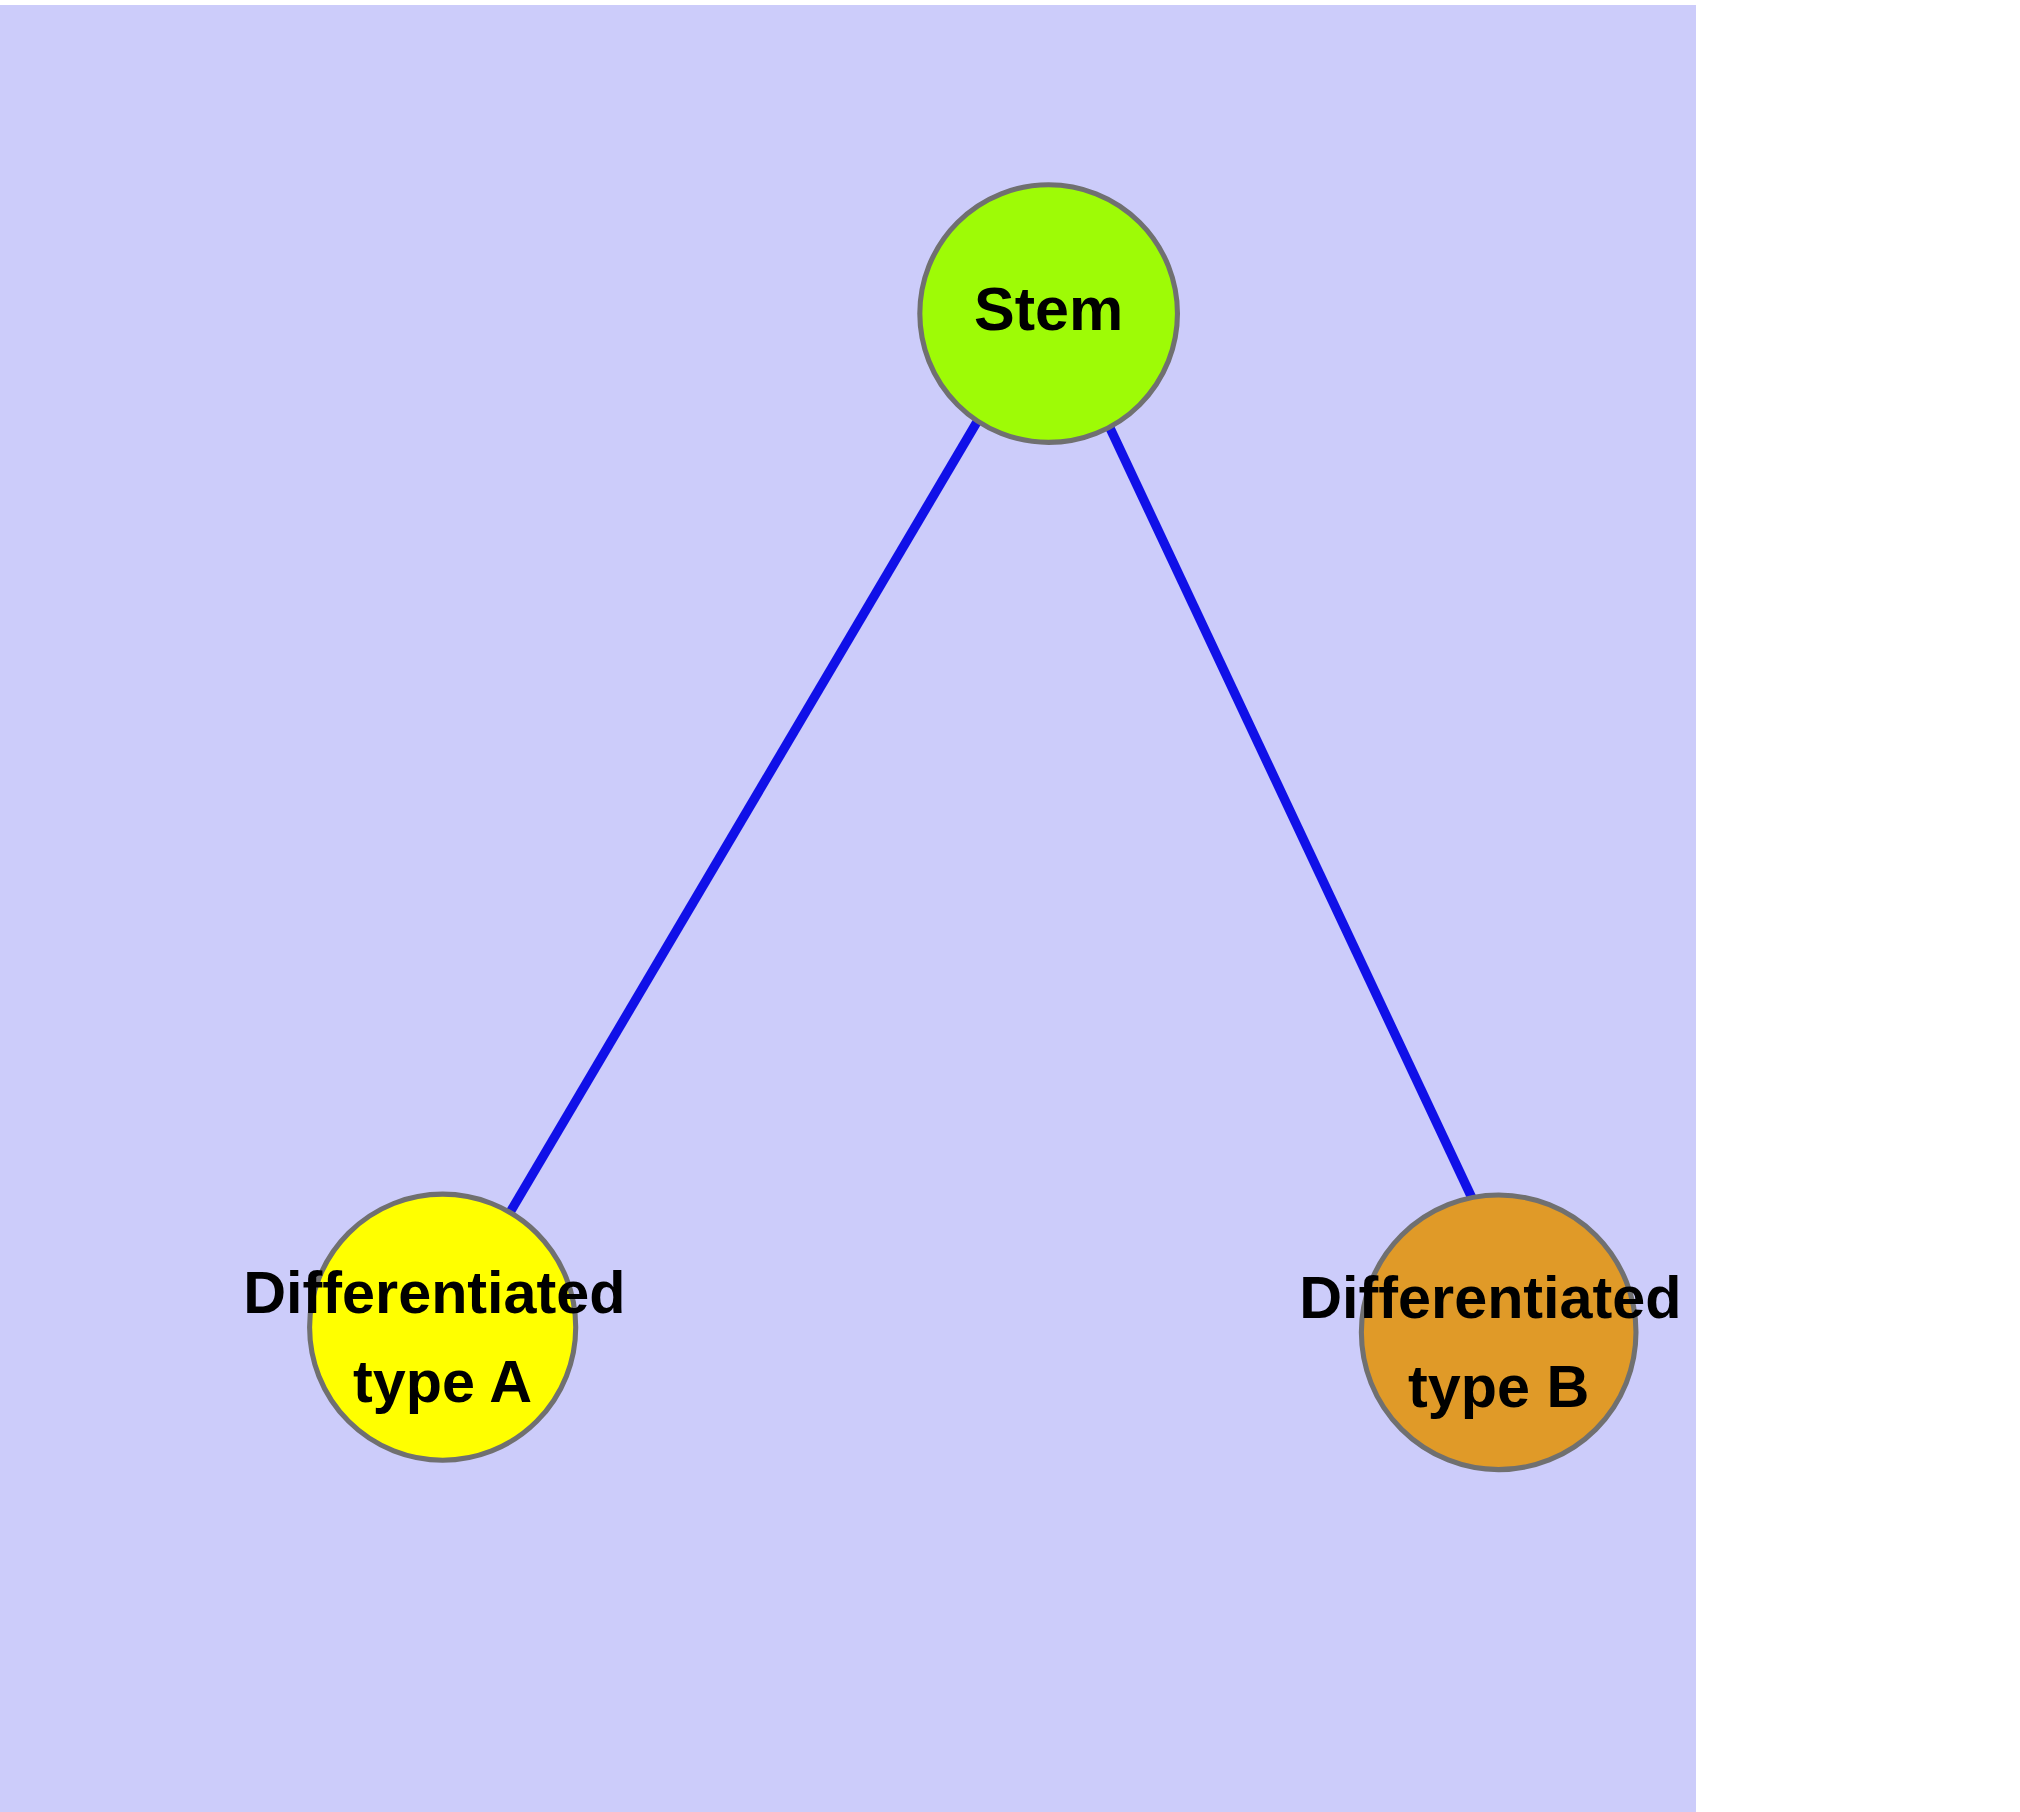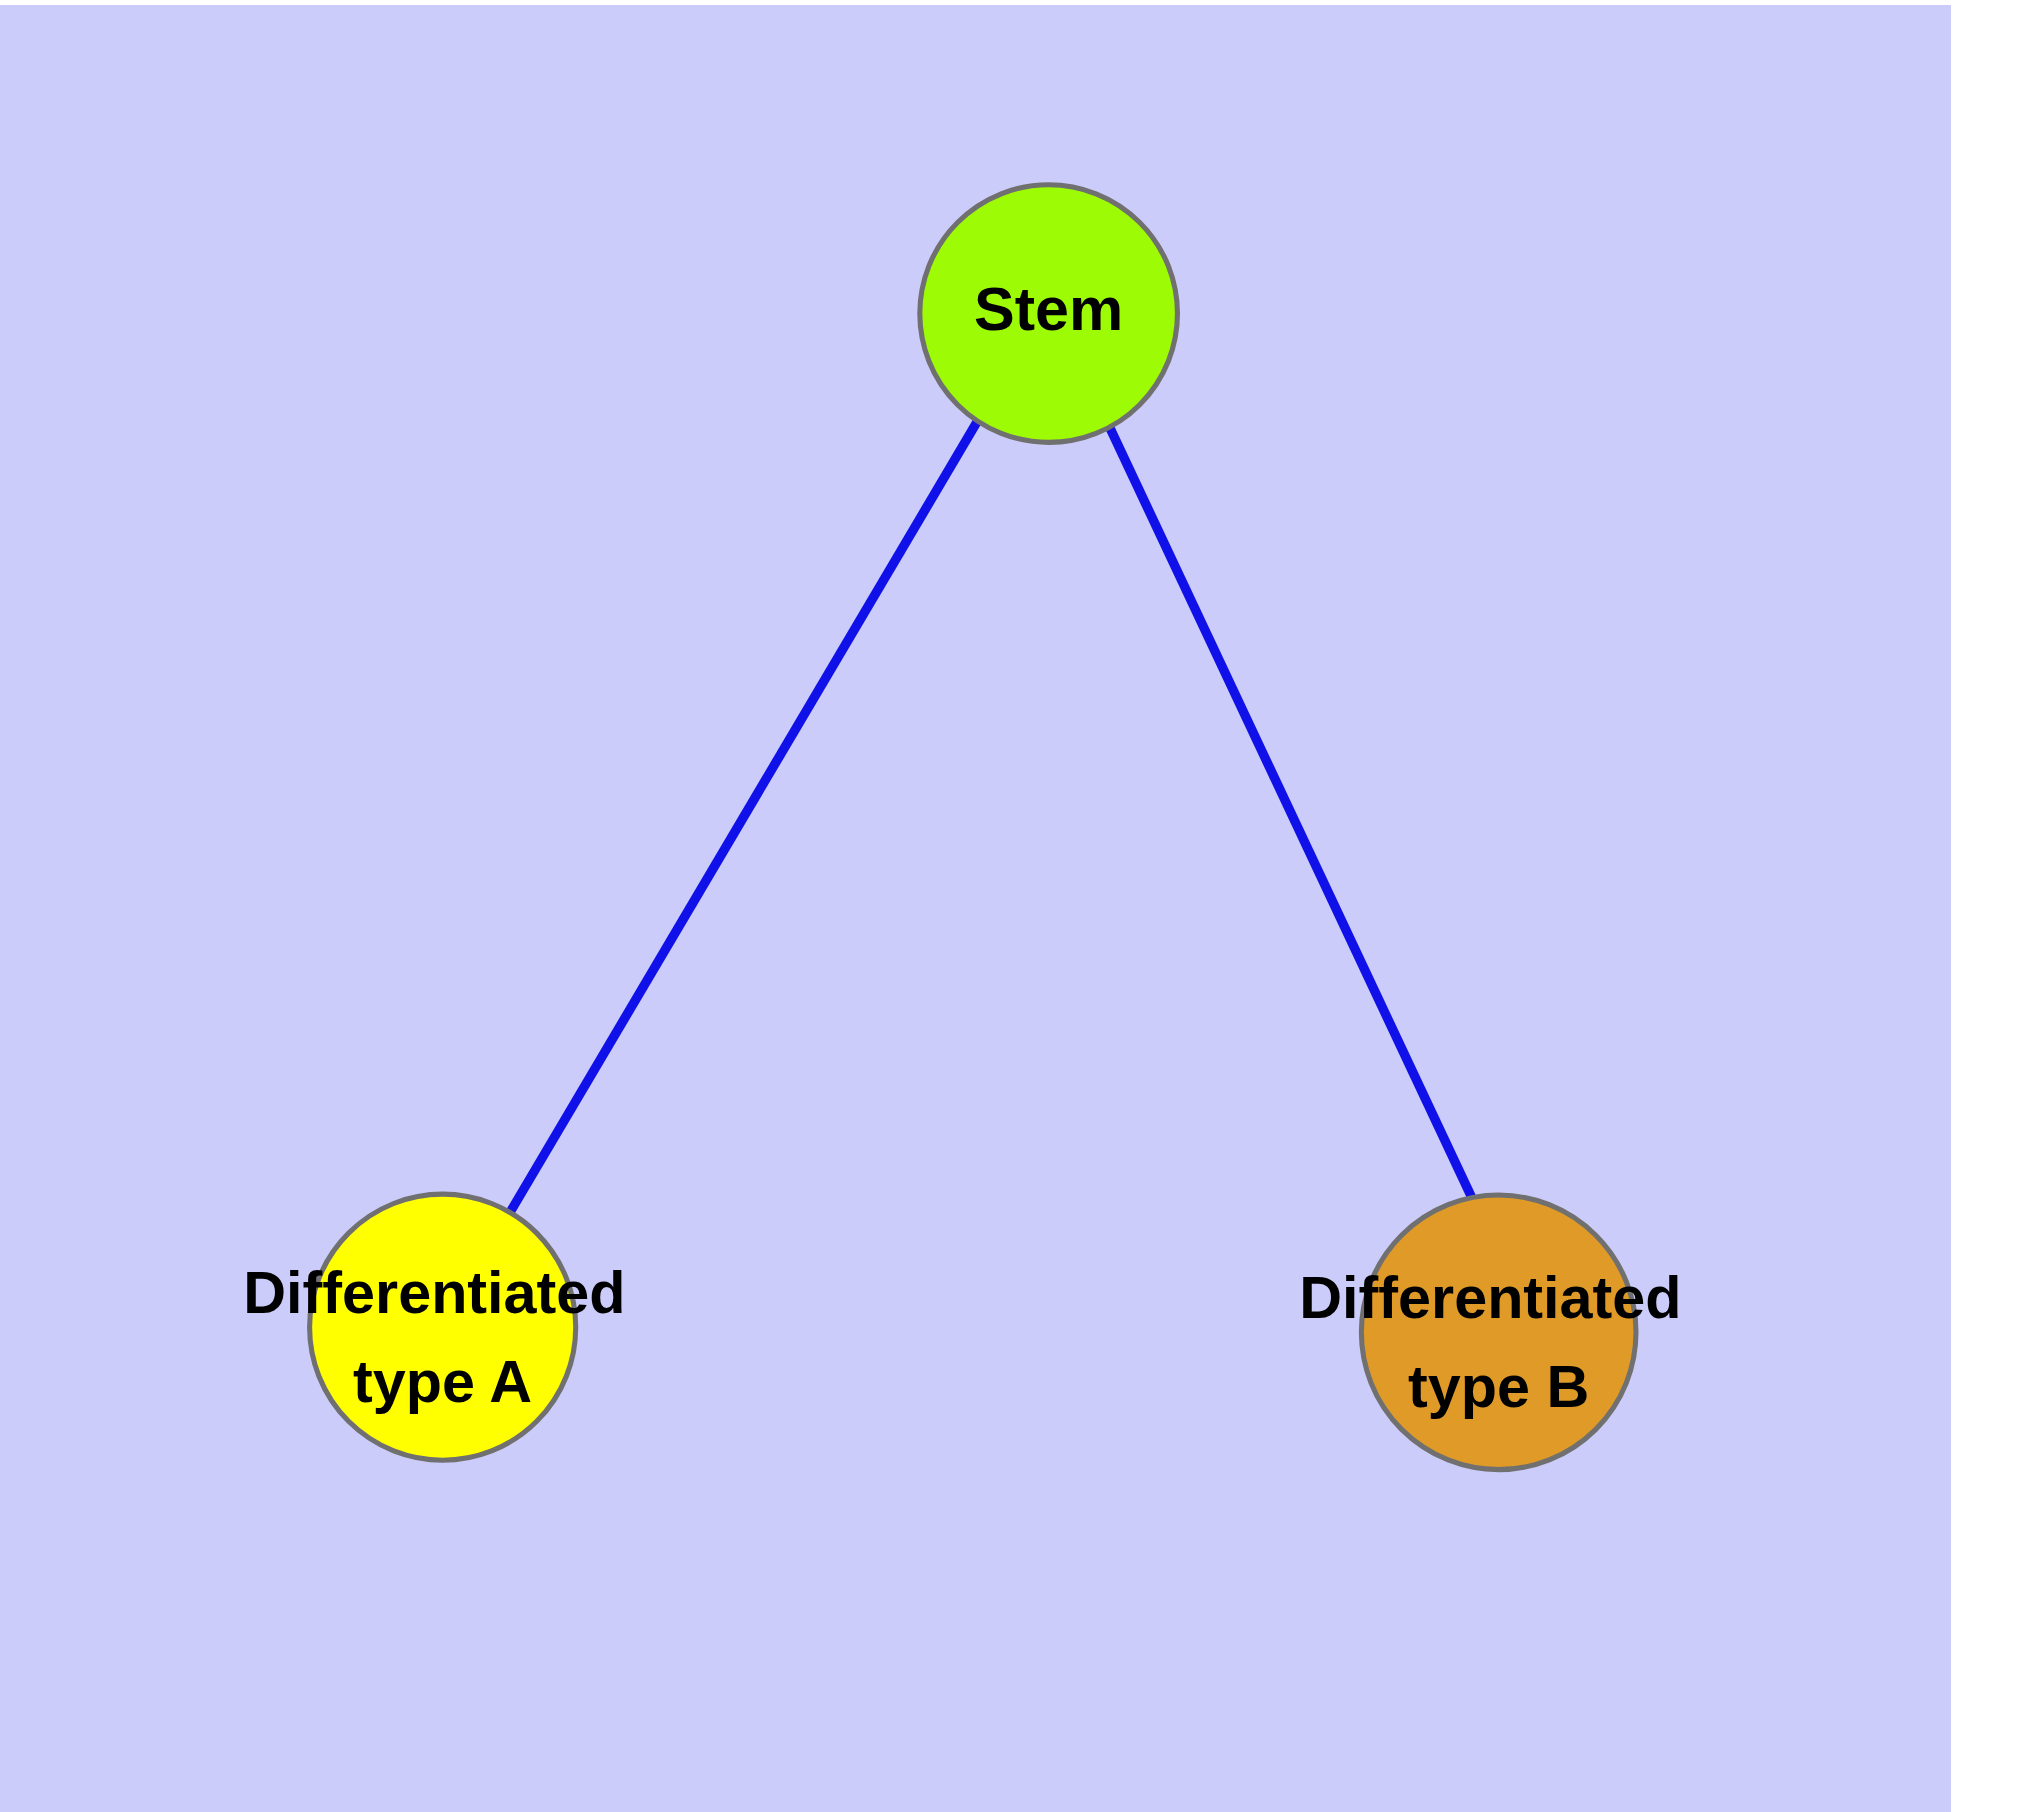--- a/index.html
+++ b/index.html
@@ -42,21 +42,21 @@
     font-family: "Liberation Sans", "DejaVu Sans", sans-serif;
     font-weight: bold;
     fill: #000000;
     text-anchor: middle;
     dominant-baseline: middle;
   }
 </style>
 </head>
 <body>
 
-<div id="canvas" style="width: 1951px; height: 1812px; background: rgb(255, 255, 255);">
+<div id="canvas" style="width: 1696px; height: 1812px; background: rgb(255, 255, 255);">
 
   <div id="plot-area" style="width: 2021px; height: 1807px; background: rgb(204, 204, 250);"></div>
 
   <svg id="graph-svg" viewBox="0 0 2384 2138" xmlns="http://www.w3.org/2000/svg" style="width: 2021px; height: 1812px;">
 
     <g>
       <line class="edge-line" x1="1153" y1="497" x2="600" y2="1433" stroke="#1010e8" stroke-width="11"></line>
       <line class="edge-line" x1="1308" y1="502" x2="1748" y2="1438" stroke="#1010e8" stroke-width="11"></line>
     </g>
 

